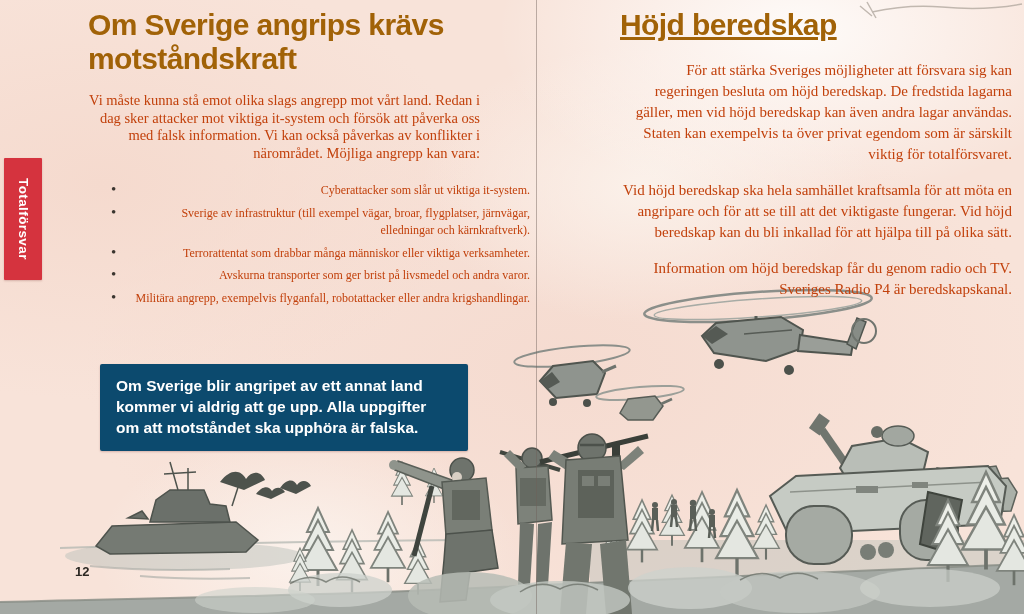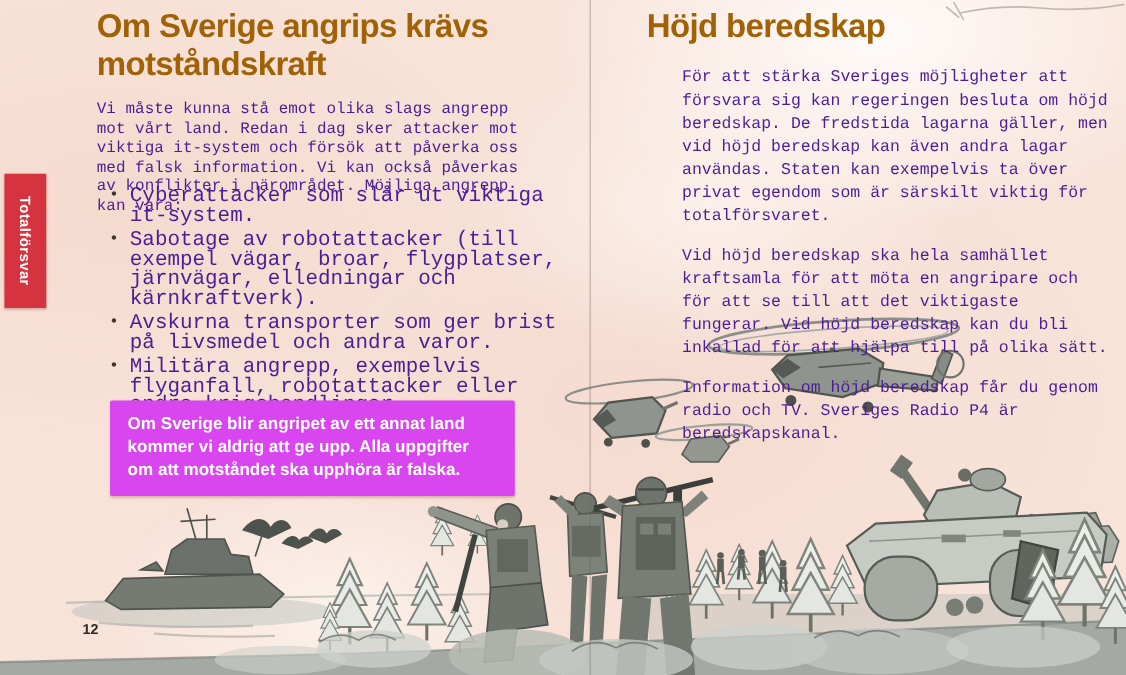--- a/index.html
+++ b/index.html
@@ -20,50 +20,51 @@
   
   h1{
     margin:0;
     font-family:"Liberation Sans",sans-serif;
     font-weight:bold;
     font-size:30px;line-height:34px;
     letter-spacing:-0.6px;
     color:#a16207;
   }
   .serif{
-    font-family:Liberation Mono, monospace;
-    color:#4c1d95;
+    font-family:Liberation Serif, serif;
+    color:#c2410c;
+    text-align:right;
   }
   .left-col{left:88px;top:8px;width:400px;}
   .left-intro{left:88px;top:92px;width:392px;font-size:14.5px;line-height:17.5px;}
   .left-intro p{margin:0;}
   ul.bullets{
     left:88px;top:170px;width:400px;
-    margin:0;padding:0 0 0 30px;
-    font-size:19px;line-height:17.5px;
+    margin:12px;padding:0 0 0 30px;
+    font-size:12px;line-height:17.5px;
     list-style:none;
   }
   ul.bullets li{margin:0 0 5px 0;position:relative;}
   ul.bullets li::before{
     content:"•";
     position:absolute;left:-19px;top:-1px;
     color:#3a352f;font-size:15px;
   }
   .callout{
     left:100px;top:364px;width:336px;
-    background:#d946ef;
+    background:#0c4a6e;
     color:#ffffff;
     padding:11px 16px 13px 16px;
     border-radius:2px;
     font-weight:bold;
     font-size:15.5px;line-height:21px;
     box-shadow:0 1px 2px rgba(120,40,40,0.25);
   }
   .callout p{margin:0;}
-  .right-col-h{left:588px;top:8px;width:390px;}
+  .right-col-h{left:620px;top:8px;width:390px;text-decoration:underline;}
   .right-col{left:620px;top:60px;width:392px;font-size:15px;line-height:21px;}
   .right-col p{margin:0 0 15px 0;}
   .side-tab{
     left:4px;top:158px;width:38px;height:122px;
     background:#d5333e;
     border-radius:1px;
     display:flex;align-items:center;justify-content:center;
     box-shadow:0 1px 2px rgba(120,40,40,0.25);
   }
   .side-tab span{
@@ -282,21 +283,22 @@
 </div>
 
 <h1 class="abs left-col" style="z-index:3;">Om Sverige angrips krävs motståndskraft</h1>
 
 <div class="abs serif left-intro" style="z-index:3;">
   <p>Vi måste kunna stå emot olika slags angrepp mot vårt land. Redan i dag sker attacker mot viktiga it-system och försök att påverka oss med falsk information. Vi kan också påverkas av konflikter i närområdet. Möjliga angrepp kan vara:</p>
 </div>
 
 <ul class="abs serif bullets" style="z-index:3;">
   <li>Cyberattacker som slår ut viktiga it-system.</li>
-  <li>Sabotage av robotattacker (till exempel vägar, broar, flygplatser, järnvägar, elledningar och kärnkraftverk).</li>
+  <li>Sverige av infrastruktur (till exempel vägar, broar, flygplatser, järnvägar, elledningar och kärnkraftverk).</li>
+  <li>Terrorattentat som drabbar många människor eller viktiga verksamheter.</li>
   <li>Avskurna transporter som ger brist på livsmedel och andra varor.</li>
   <li>Militära angrepp, exempelvis flyganfall, robotattacker eller andra krigshandlingar.</li>
 </ul>
 
 <div class="abs callout" style="z-index:5;">
   <p>Om Sverige blir angripet av ett annat land kommer vi aldrig att ge upp. Alla uppgifter om att motståndet ska upphöra är falska.</p>
 </div>
 
 <div class="abs page-num" style="z-index:5;">12</div>
 

